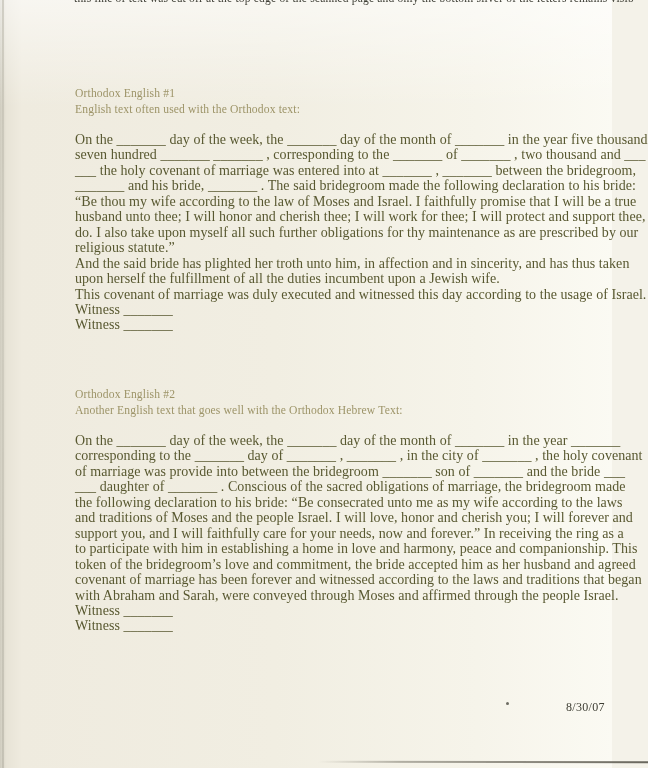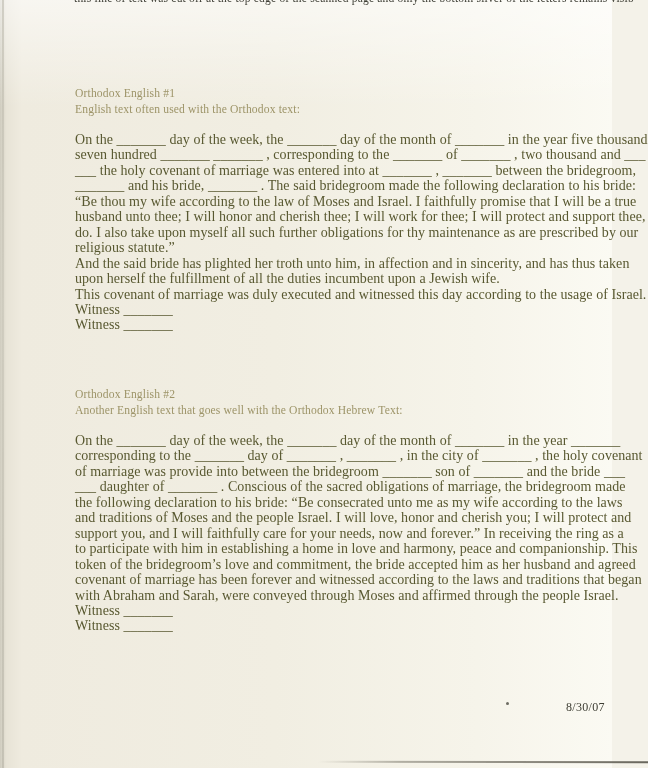--- a/index.html
+++ b/index.html
@@ -86,21 +86,21 @@
 
   <div class="section sec2">
     <div class="sec-title">Orthodox English #2</div>
     <div class="sec-subtitle">Another English text that goes well with the Orthodox Hebrew Text:</div>
     <div class="body-lines">
         <div class="tline">On the _______ day of the week, the _______ day of the month of _______ in the year _______</div>
         <div class="tline">corresponding to the _______ day of _______ , _______ , in the city of _______ , the holy covenant</div>
         <div class="tline">of marriage was provide into between the bridegroom _______ son of _______ and the bride ___</div>
         <div class="tline">___ daughter of _______ . Conscious of the sacred obligations of marriage, the bridegroom made</div>
         <div class="tline">the following declaration to his bride: “Be consecrated unto me as my wife according to the laws</div>
-        <div class="tline">and traditions of Moses and the people Israel. I will love, honor and cherish you; I will protect and</div>
+        <div class="tline">and traditions of Moses and the people Israel. I will love, honor and cherish you; I will forever and</div>
         <div class="tline">support you, and I will faithfully care for your needs, now and forever.” In receiving the ring as a</div>
         <div class="tline">to participate with him in establishing a home in love and harmony, peace and companionship. This</div>
         <div class="tline">token of the bridegroom’s love and commitment, the bride accepted him as her husband and agreed</div>
         <div class="tline">covenant of marriage has been forever and witnessed according to the laws and traditions that began</div>
         <div class="tline">with Abraham and Sarah, were conveyed through Moses and affirmed through the people Israel.</div>
         <div class="tline">Witness _______</div>
         <div class="tline">Witness _______</div>
       </div>
   </div>
 

